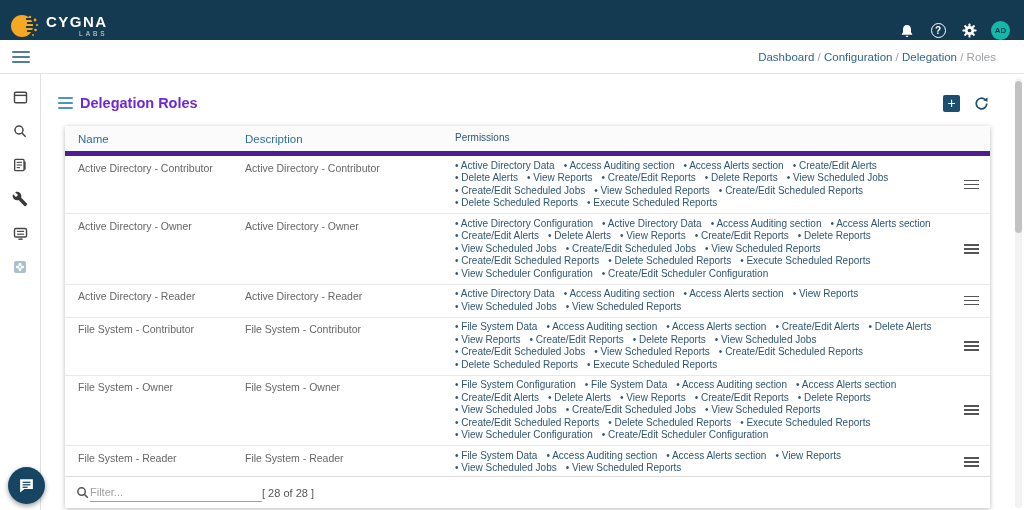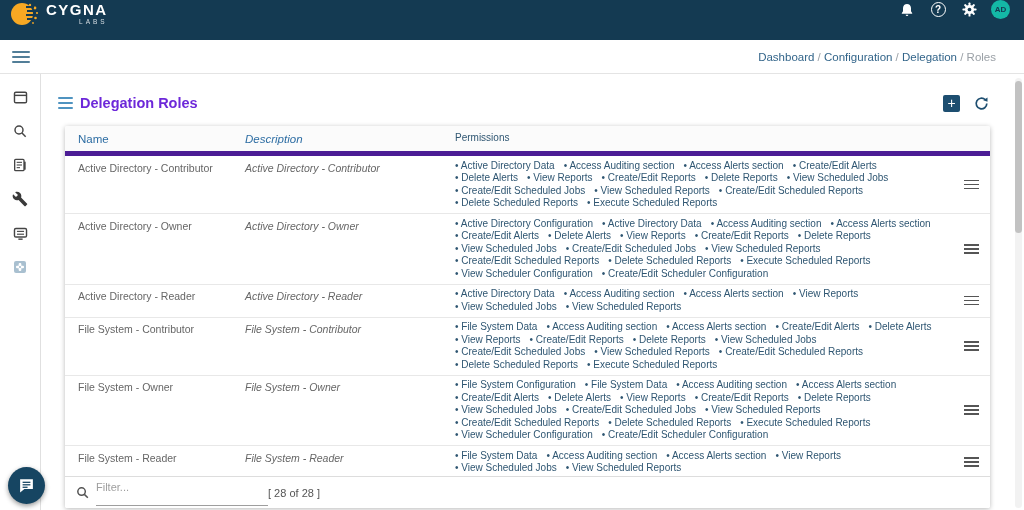--- a/index.html
+++ b/index.html
@@ -1,20 +1,20 @@
 <!DOCTYPE html>
 <html><head>
 <meta charset="utf-8">
 <style>
   * { box-sizing: border-box; margin: 0; padding: 0; }
   html,body { width:1024px; height:510px; overflow:hidden;
     font-family:"Liberation Sans", sans-serif; background:#fff; }
 
   
-  .topbar { height:40px; background:#143a52; display:flex; align-items:flex-start;
+  .topbar { height:40px; background:#143a52; display:flex; align-items:flex-end;
     padding:0 14px 0 10px; position:relative; z-index:5; }
   .logo { display:flex; align-items:center; gap:6px; }
   .logo-text { display:flex; flex-direction:column; line-height:1; }
   .logo-primary { color:#fff; font-weight:bold; font-size:15px; letter-spacing:1.5px; }
   .logo-secondary { color:#d8dfe4; font-size:6.5px; letter-spacing:3px; text-align:right; margin-top:2px; }
   .topbar-right { margin-left:auto; display:flex; align-items:center; gap:13px; }
   .tb-icon { width:18px; height:18px; display:flex; align-items:center; justify-content:center; cursor:pointer; }
   .help-circle { width:15px; height:15px; border:1.5px solid #fff; border-radius:50%;
     color:#fff; font-size:10px; font-weight:bold; display:flex; align-items:center; justify-content:center; }
   .avatar { width:19px; height:19px; border-radius:50%; background:#14b8a6; color:#143a52;
@@ -48,34 +48,34 @@
 
   
   .card { margin:2px 34px 0 24px; background:#fff; border-radius:2px;
     box-shadow:0 1px 5px rgba(0,0,0,.28); position:relative;
     height:382px; overflow:hidden; }
   .thead { height:30px; display:flex; align-items:center; background:#fbfbfb;
     border-bottom:5px solid #4c1d95; color:#2d6da3; font-size:11.5px; }
   .trow { display:flex; border-bottom:1px solid #e8e8e8; padding:3.5px 0; }
   .cell { }
   .col-name  { width:180px; padding-left:13px; }
-  .col-desc  { width:199px;font-style:italic; }
+  .col-desc  { width:199px; }
   .col-perms { flex:1; padding-right:6px;padding-left:11px; }
   .col-action{ width:38px; display:flex; align-items:center; justify-content:center; }
   .trow .col-name, .trow .col-desc { font-size:10.5px; color:#666; padding-top:2px; }
   .col-perms { font-size:10px; line-height:12.5px; color:#2f5672; }
   .perm { margin-right:9px; white-space:nowrap; display:inline-block; }
   .row-menu { cursor:pointer; width:15px; }
   .row-menu i { display:block; height:1.8px; background:#555; margin:2.2px 0; }
 
   
   .filter-bar { position:absolute; bottom:0; left:0; right:0; height:32px; background:#fff;
     border-top:1px solid #ddd; display:flex; align-items:center; padding:0 10px; z-index:3; }
   .filter-input { border:none; outline:none; border-bottom:1px solid #9e9e9e; width:172px;
-    font-size:11px; padding:2px 0 12px 0; margin-left:6px; color:#444; background:transparent;
+    font-size:11px; padding:2px 0 3px 0; color:#444; background:transparent;
     font-family:"Liberation Sans", sans-serif; }
   .filter-input::placeholder { color:#9e9e9e; }
   .filter-count { font-size:11px; color:#555; }
 
   
   .scroll-track { position:fixed; right:2px; top:78px; bottom:2px; width:7px; background:#f2f2f2; border-radius:4px; }
   .scroll-thumb { position:absolute; top:3px; left:0; width:7px; height:152px; background:#c2c2c2; border-radius:4px; cursor:pointer; }
   .chat-fab { position:fixed; left:8px; top:467px; width:37px; height:37px; border-radius:50%;
     background:#164562; box-shadow:0 2px 5px rgba(0,0,0,.4); display:flex; align-items:center;
     justify-content:center; cursor:pointer; z-index:10; }

